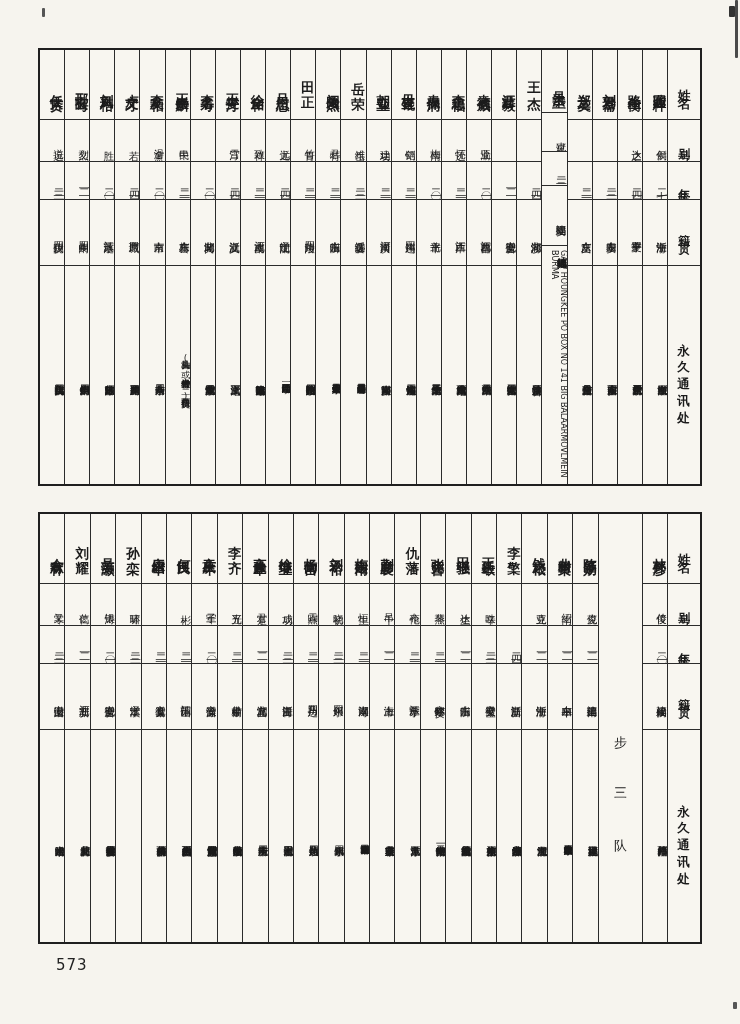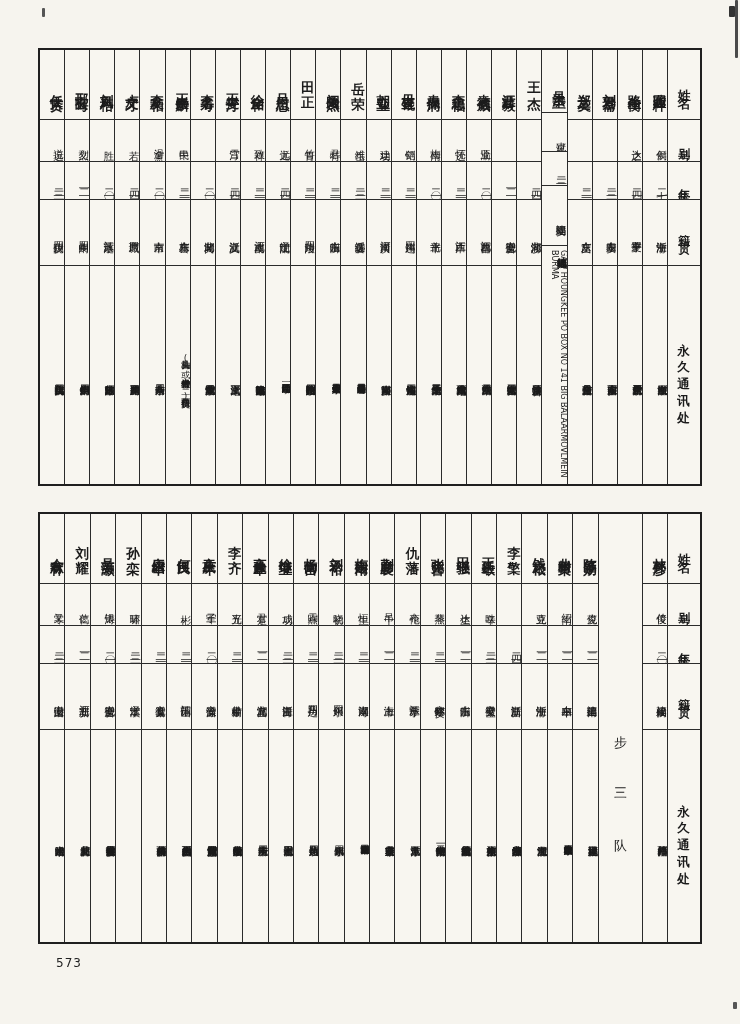--- a/index.html
+++ b/index.html
@@ -46,21 +46,21 @@
   .hdr.row-name{font-size:13px;letter-spacing:7px;}
   .hdr.row-alias,.hdr.row-age{font-size:12px;letter-spacing:4px;font-weight:bold;}
   .hdr.row-native{font-size:12px;letter-spacing:9px;}
   .hdr.row-address{font-size:12.5px;letter-spacing:17px;padding-top:0;}
   .divider-label{
     writing-mode:vertical-rl;text-orientation:upright;
     font-size:13px;letter-spacing:52px;margin-top:150px;color:#222;
   }
   .page-number{
     position:absolute;left:56px;top:956px;
-    font-size:12px;color:#222;letter-spacing:1px;
+    font-size:15px;color:#222;letter-spacing:1px;
   }
   .artifact{position:absolute;background:#4a4a4a;border-radius:1px;}
   .a1{right:2px;top:0;width:3px;height:58px;}
   .a2{right:5px;top:6px;width:6px;height:11px;background:#333;}
   .a3{left:42px;top:8px;width:3px;height:9px;background:#555;}
   .a4{right:3px;top:1002px;width:4px;height:7px;background:#555;}
 </style>
 </head>
 <body>
 

